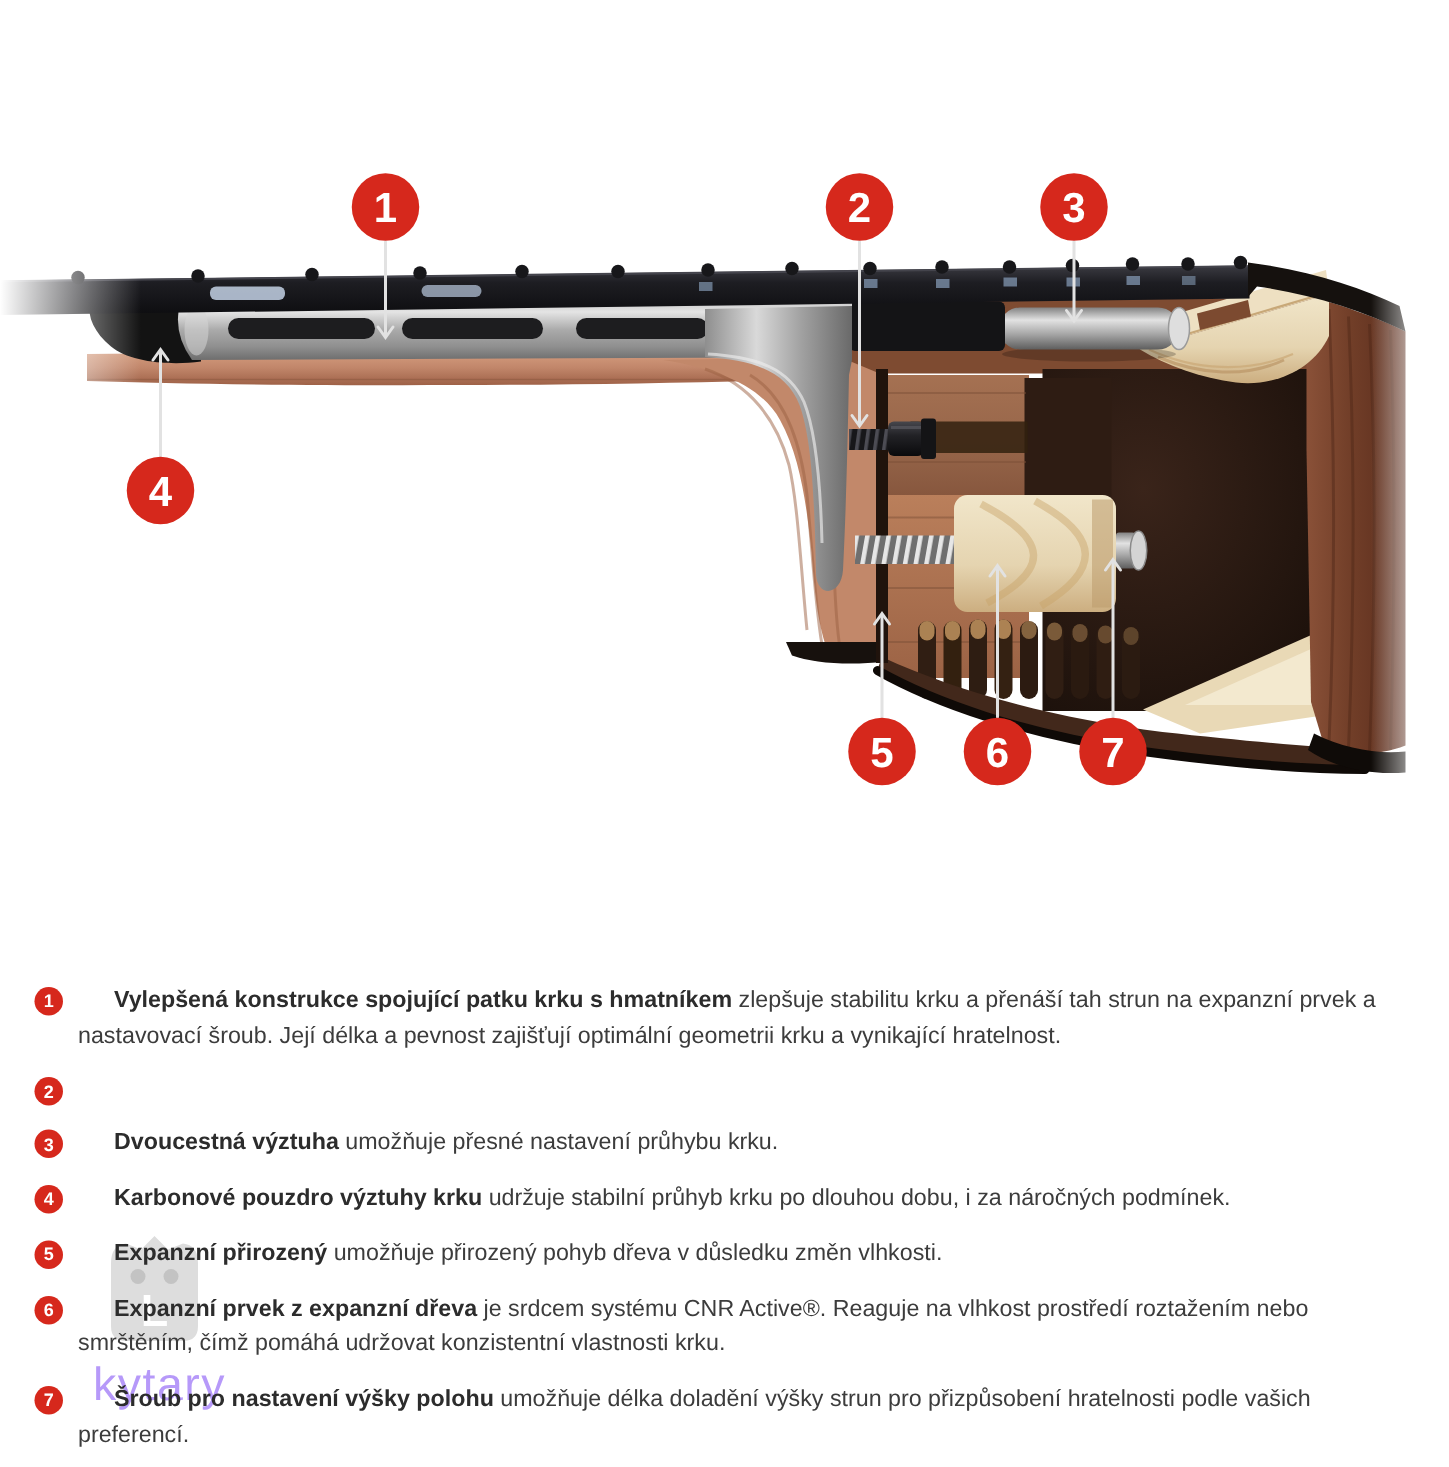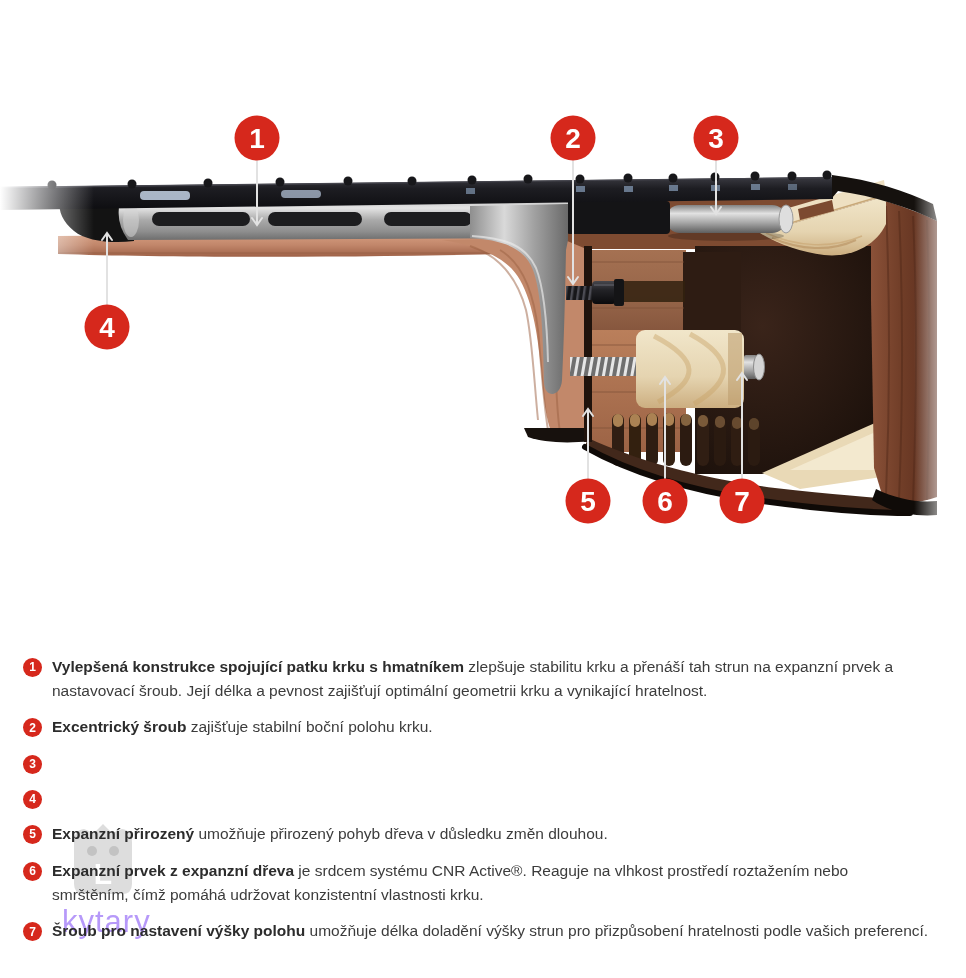--- a/index.html
+++ b/index.html
@@ -8,21 +8,21 @@
   .diagram{position:absolute;left:0;top:0;}
   svg text{font-family:"Liberation Sans",sans-serif;}
   
   .watermark{position:absolute;left:62px;top:820px;z-index:0;opacity:.62;}
   .wm-text{font-size:31px;letter-spacing:1px;color:#8b5cf6;margin-top:2px;font-weight:400;}
   
   .legend{position:absolute;left:23px;top:655px;width:906px;margin:0;padding:0;list-style:none;
           font-size:15.5px;line-height:1.53;color:#3c3c3c;z-index:1;}
   .legend li{display:flex;gap:10px;margin:0 0 13px 0;}
   .legend p{margin:0;}
-  .legend b{color:#2c2c2c;}
+  .legend b{color:#2c2c2c;margin-left:24px;}
   .bullet{flex:0 0 auto;width:19px;height:19px;border-radius:50%;background:#d6281c;color:#fff;
           font-size:12px;font-weight:700;display:flex;align-items:center;justify-content:center;
           margin-top:3px;}
 </style>
 </head>
 <body>
 
 <div class="page">
 
   <svg class="diagram" width="966" height="640" viewBox="0 0 966 640">
@@ -324,31 +324,32 @@
     <div class="wm-text">kytary</div>
   </div>
 
   <ul class="legend">
     <li>
       <span class="bullet">1</span>
       <p><b>Vylepšená konstrukce spojující patku krku s hmatníkem</b><span> zlepšuje stabilitu krku a přenáší tah strun na expanzní prvek a nastavovací šroub. Její délka a pevnost zajišťují optimální geometrii krku a vynikající hratelnost.</span></p>
     </li>
     <li>
       <span class="bullet">2</span>
-      <p><b>Excentrický šroub</b><span> zajišťuje stabilní boční polohu krku.</span></p>
     </li>
     <li>
       <span class="bullet">3</span>
+      <p><b>Dvoucestná výztuha</b><span> umožňuje přesné nastavení průhybu krku.</span></p>
     </li>
     <li>
       <span class="bullet">4</span>
+      <p><b>Karbonové pouzdro výztuhy krku</b><span> udržuje stabilní průhyb krku po dlouhou dobu, i za náročných podmínek.</span></p>
     </li>
     <li>
       <span class="bullet">5</span>
-      <p><b>Expanzní přirozený</b><span> umožňuje přirozený pohyb dřeva v důsledku změn dlouhou.</span></p>
+      <p><b>Expanzní přirozený</b><span> umožňuje přirozený pohyb dřeva v důsledku změn vlhkosti.</span></p>
     </li>
     <li>
       <span class="bullet">6</span>
       <p><b>Expanzní prvek z expanzní dřeva</b><span> je srdcem systému CNR Active®. Reaguje na vlhkost prostředí roztažením nebo smrštěním, čímž pomáhá udržovat konzistentní vlastnosti krku.</span></p>
     </li>
     <li>
       <span class="bullet">7</span>
       <p><b>Šroub pro nastavení výšky polohu</b><span> umožňuje délka doladění výšky strun pro přizpůsobení hratelnosti podle vašich preferencí.</span></p>
     </li>
   </ul>

